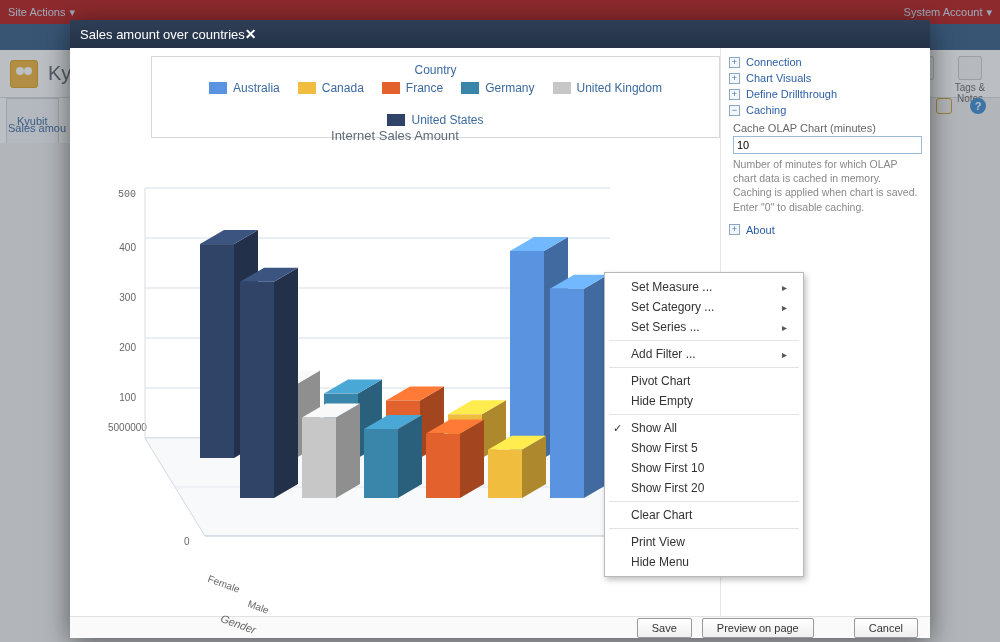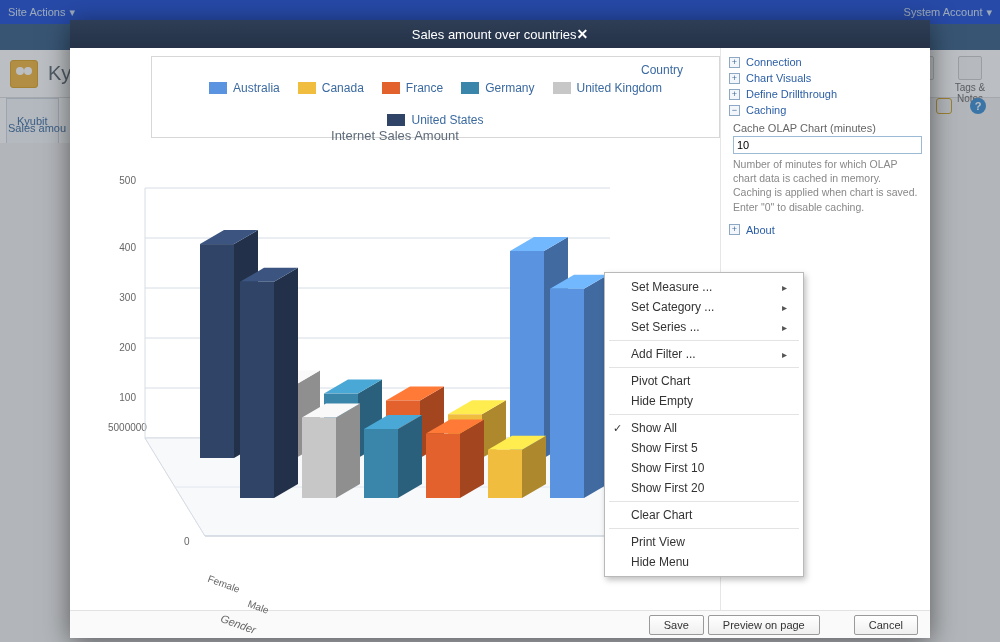--- a/index.html
+++ b/index.html
@@ -1,55 +1,55 @@
 <!DOCTYPE html>
 <html><head>
 <meta charset="utf-8">
 <style>
   * { box-sizing: border-box; }
   html, body { margin:0; padding:0; font-family: "Segoe UI", Tahoma, sans-serif; font-size:12px; color:#333; }
   body { width:1000px; height:642px; overflow:hidden; background:#f2f2f2; position:relative; }
 
   
-  .bg-topbar { height:24px; background:#1d4ed8; color:#cfe1f3; display:flex; align-items:center; justify-content:space-between; padding:0 8px; font-size:11px;}
+  .bg-topbar { height:24px; background:#b91c1c; color:#cfe1f3; display:flex; align-items:center; justify-content:space-between; padding:0 8px; font-size:11px;}
   .bg-topbar .left, .bg-topbar .right { display:flex; align-items:center; gap:4px;}
   .bg-tabs { height:26px; background:#365f88; }
   .bg-titlearea { height:48px; background:#fff; display:flex; align-items:center; padding:0 10px; gap:10px; border-bottom:1px solid #dcdcdc;}
   .bg-logo { width:28px; height:28px; background:#f1b43e; border:1px solid #dca322; border-radius:3px; position:relative;}
   .bg-logo::before, .bg-logo::after { content:""; position:absolute; width:8px; height:8px; border-radius:50%; background:#fff; top:6px;}
   .bg-logo::before{ left:5px;} .bg-logo::after{ right:5px;}
   .bg-title { font-size:20px; color:#5b6770;}
   .bg-ribbon { position:absolute; right:10px; top:56px; display:flex; gap:8px; align-items:flex-start;}
   .bg-ribbon .ritem { width:40px; text-align:center; font-size:10px; color:#6b6b6b;}
   .bg-ribbon .ricn { width:24px; height:24px; margin:0 auto 2px; border:1px solid #ccc; border-radius:2px; background:#f7f7f7;}
   .bg-nav { position:absolute; left:0; top:98px; width:160px; background:#fff;}
   .bg-nav .tab { display:inline-block; padding:16px 10px; border:1px solid #cfd8e2; border-bottom:none; margin-left:6px; font-size:11px; color:#3b6aa0; background:#f5f8fb;}
   .bg-crumb { position:absolute; left:8px; top:122px; font-size:11px; color:#3b6aa0;}
   .help-icon { width:16px;height:16px;border-radius:50%;background:#3b8fd6;color:#fff;display:inline-flex;align-items:center;justify-content:center;font-weight:bold;font-size:11px;}
   .refresh-icon { width:16px;height:16px;border:1px solid #cfa026;border-radius:3px;display:inline-block;}
 
   
   .overlay { position:absolute; inset:0; background:rgba(60,70,80,.35); }
   .modal { position:absolute; left:70px; top:20px; width:860px; height:618px; background:#fff; box-shadow:0 4px 25px rgba(0,0,0,.5); display:flex; flex-direction:column; }
-  .modal-titlebar { height:28px; background:linear-gradient(#2e3e56,#253248); color:#fff; font-size:13px; display:flex; align-items:center; justify-content:center; padding:0 10px;}
+  .modal-titlebar { height:28px; background:linear-gradient(#2e3e56,#253248); color:#fff; font-size:13px; display:flex; align-items:center; justify-content:flex-start; padding:0 10px;}
   .modal-titlebar .close { cursor:pointer; font-size:14px; font-weight:bold; }
   .modal-body { flex:1; display:flex; min-height:0; }
   .chart-area { flex:1; position:relative; padding:20px 20px 10px 10px; }
   .side-panel { width:210px; border-left:1px solid #e6e6e6; padding:6px 8px 8px 8px; font-size:11px; color:#555;}
   .side-row { display:flex; align-items:center; gap:6px; padding:2px 0; cursor:pointer; color:#2b5ea5;}
   .side-row .pmicon { width:11px; height:11px; border:1px solid #8da8c4; display:flex; align-items:center; justify-content:center; font-size:9px; line-height:1; color:#466f9d; background:#f3f7fb;}
   .side-sub { margin-left:4px; margin-top:4px; color:#666;}
   .side-sub label { display:block; color:#666; margin-bottom:2px;}
   .side-sub input { width:100%; border:1px solid #9cb9d6; height:18px; padding:1px 3px; font-size:11px;}
   .side-help { color:#888; font-size:10.5px; line-height:1.35; margin-top:3px;}
-  .modal-footer { height:28px; border-top:1px solid #e2e2e2; display:flex; align-items:center; justify-content:flex-end; gap:4px; padding:0 12px; background:#fafafa;}
+  .modal-footer { height:22px; border-top:1px solid #e2e2e2; display:flex; align-items:center; justify-content:flex-end; gap:10px; padding:0 12px; background:#fafafa;}
   .btn { border:1px solid #9a9a9a; background:linear-gradient(#fff,#efefef); padding:3px 14px; font-size:11px; border-radius:2px; cursor:pointer; color:#333;}
 
   
-  .legend-box { position:absolute; left:60px; top:8px; border:1px solid #d7d7d7; padding:6px 36px 10px; text-align:right; min-width:520px;margin-left:21px;}
+  .legend-box { position:absolute; left:60px; top:8px; border:1px solid #d7d7d7; padding:6px 36px 10px; text-align:center; min-width:520px;margin-left:21px;}
   .legend-title { color:#3b6aa0; font-size:12px; margin-bottom:4px;}
   .legend-items { display:flex; justify-content:center; gap:18px; flex-wrap:wrap;}
   .legend-items .li { display:flex; align-items:center; gap:6px; color:#3b6aa0; font-size:12px;}
   .sw { width:18px; height:12px; display:inline-block; }
 
   .chart-title { position:absolute; top:80px; left:0; right:0; text-align:center; color:#5f6c7a; font-size:13px;}
 
   
   .chart3d { position:absolute; left:0; top:110px; width:600px; height:400px; }
   .chart3d svg { position:absolute; inset:0; }
@@ -133,21 +133,21 @@
             <div class="li">
               <span class="sw" style="background: rgb(47, 68, 102);"></span>
               <span>United States</span>
             </div>
           </div>
       </div>
 
       <div class="chart-title">Internet Sales Amount</div>
 
       <div class="chart3d">
-        <span class="axis-lbl-left" style="top:17px;">500</span>
+        <span class="axis-lbl-left" style="top:31px;font-family:Liberation Mono, monospace;">500</span>
         <span class="axis-lbl-left" style="top:84px;">400</span>
         <span class="axis-lbl-left" style="top:134px;">300</span>
         <span class="axis-lbl-left" style="top:184px;">200</span>
         <span class="axis-lbl-left" style="top:234px;">100</span>
         <span class="axis-5m">5000000</span>
         <span class="axis-0">0</span>
         <span class="cat-lbl" style="left:140px; top:415px;">Female</span>
         <span class="cat-lbl" style="left:180px; top:440px;">Male</span>
         <span class="gender-lbl">Gender</span>
 

